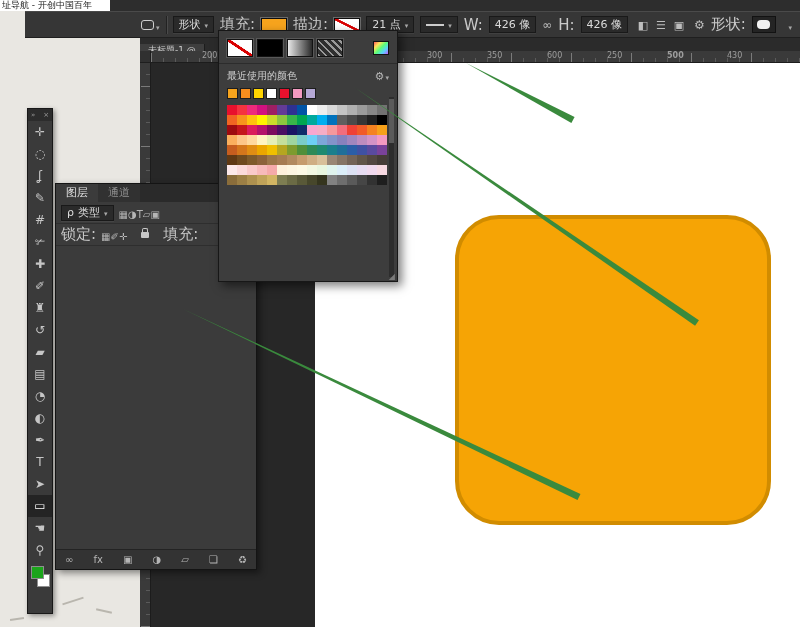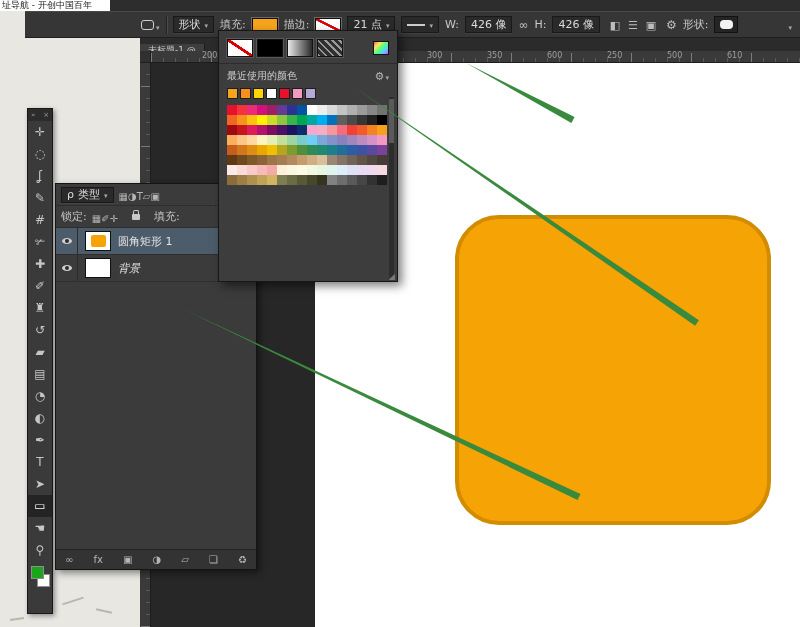--- a/index.html
+++ b/index.html
@@ -10,21 +10,21 @@
   
   #browser-tab { position:absolute; left:0; top:0; width:110px; height:11px;
     background:#ffffff; font-size:9px; line-height:11px; color:#222;
     padding-left:2px; white-space:nowrap; overflow:hidden; }
   #top-dark { position:absolute; left:110px; top:0; width:690px; height:11px; background:#2d2d2d; }
 
   
   #options-bar { position:absolute; left:25px; top:11px; width:775px; height:27px;
     background:#363636; border-top:1px solid #4a4a4a; border-bottom:1px solid #1f1f1f;
     display:flex; align-items:center; gap:6px; padding-left:116px; z-index:5; }
-  .ob-label { font-size:11px; color:#c9c9c9; white-space:nowrap; }
+  .ob-label { font-size:15px; color:#c9c9c9; white-space:nowrap; }
   .field { background:#2a2a2a; border:1px solid #191919; box-shadow:0 1px 0 rgba(255,255,255,.05);
     color:#dcdcdc; font-size:11px; display:flex; align-items:center; gap:4px;
     padding:0 5px; height:17px; white-space:nowrap; }
   .caret::after { content:"▾"; font-size:7px; color:#a8a8a8; }
   .ob-sep { width:1px; height:18px; background:#222; box-shadow:1px 0 0 #4a4a4a; }
   #tool-preset { display:flex; align-items:center; gap:2px; }
   .tp-icon { width:13px; height:10px; border:1px solid #cfcfcf; border-radius:3px; display:inline-block; }
   #fill-swatch { width:26px; height:14px; border:1px solid #0e0e0e; box-shadow:0 0 0 1px #6a6a6a; }
   #stroke-swatch { width:26px; height:14px; border:1px solid #0e0e0e; box-shadow:0 0 0 1px #6a6a6a;
     background:linear-gradient(to top right,#fff 44%,#d90000 45%,#d90000 55%,#fff 56%); }
@@ -188,22 +188,22 @@
       <span>未标题-1 @</span>
     </div>
   </div>
   <div id="ruler-corner"></div>
   <div id="ruler-h">
       <span class="rnum" style="left: 51px;">200</span>
       <span class="rnum" style="left: 276px;">300</span>
       <span class="rnum" style="left: 336px;">350</span>
       <span class="rnum" style="left: 396px;">600</span>
       <span class="rnum" style="left: 456px;">250</span>
-      <span class="rnum" style="left: 516px;">500</span>
-      <span class="rnum" style="left: 576px;">610</span>
+      <span class="rnum" style="left: 516px; font-weight: bold;">500</span>
+      <span class="rnum" style="left: 576px;">430</span>
     </div>
   <div id="ruler-v"></div>
 
   <div id="pasteboard"></div>
   <div id="canvas">
     <div id="orange-shape" style="background: rgb(246, 164, 5); border: 4px solid rgb(209, 140, 0);"></div>
   </div>
 
   <div id="toolbar">
     <div id="toolbar-header">
@@ -232,53 +232,38 @@
         <div class="tool">☚</div>
         <div class="tool">⚲</div>
       </div>
     <div id="color-wells">
       <div id="bg-swatch" style="background: rgb(255, 255, 255);"></div>
       <div id="fg-swatch" style="background: rgb(27, 165, 27);"></div>
     </div>
   </div>
 
   <div id="layers-panel">
+    <div id="lp-tabs">
+      <span class="lp-tab active">图层</span>
+      <span class="lp-tab inactive">通道</span>
+    </div>
     <div class="lp-row">
       <div class="field" style="height:16px">
         <span>ρ</span>
         <span>类型</span>
         <span class="caret"></span>
       </div>
       <span id="lp-filter-icons"><span class="lp-ico">▦</span><span class="lp-ico">◑</span><span class="lp-ico">T</span><span class="lp-ico">▱</span><span class="lp-ico">▣</span></span>
     </div>
     <div class="lp-row">
       <span class="ob-label">锁定:</span>
       <span id="lp-lock-icons"><span class="lp-ico" style="width: 12px;">▦</span><span class="lp-ico" style="width: 12px;">✐</span><span class="lp-ico" style="width: 12px;">✛</span></span>
       <span class="lock"></span>
       <span class="ob-label">填充:</span>
     </div>
-    <div id="layer-rows">
-        <div class="layer-row sel">
-          <div class="eye-box">
-            <span class="eye"></span>
-          </div>
-          <div class="thumb">
-            <div class="thumb-shape" style="background: rgb(246, 164, 5);"></div>
-          </div>
-          <span class="layer-name">圆角矩形 1</span>
-        </div>
-        <div class="layer-row">
-          <div class="eye-box">
-            <span class="eye"></span>
-          </div>
-          <div class="thumb"></div>
-          <span class="layer-name ital">背景</span>
-          <span class="lock"></span>
-        </div>
-      </div>
     <div id="lp-bottom">
         <span>∞</span>
         <span>fx</span>
         <span>▣</span>
         <span>◑</span>
         <span>▱</span>
         <span>❏</span>
         <span>♻</span>
       </div>
   </div>

